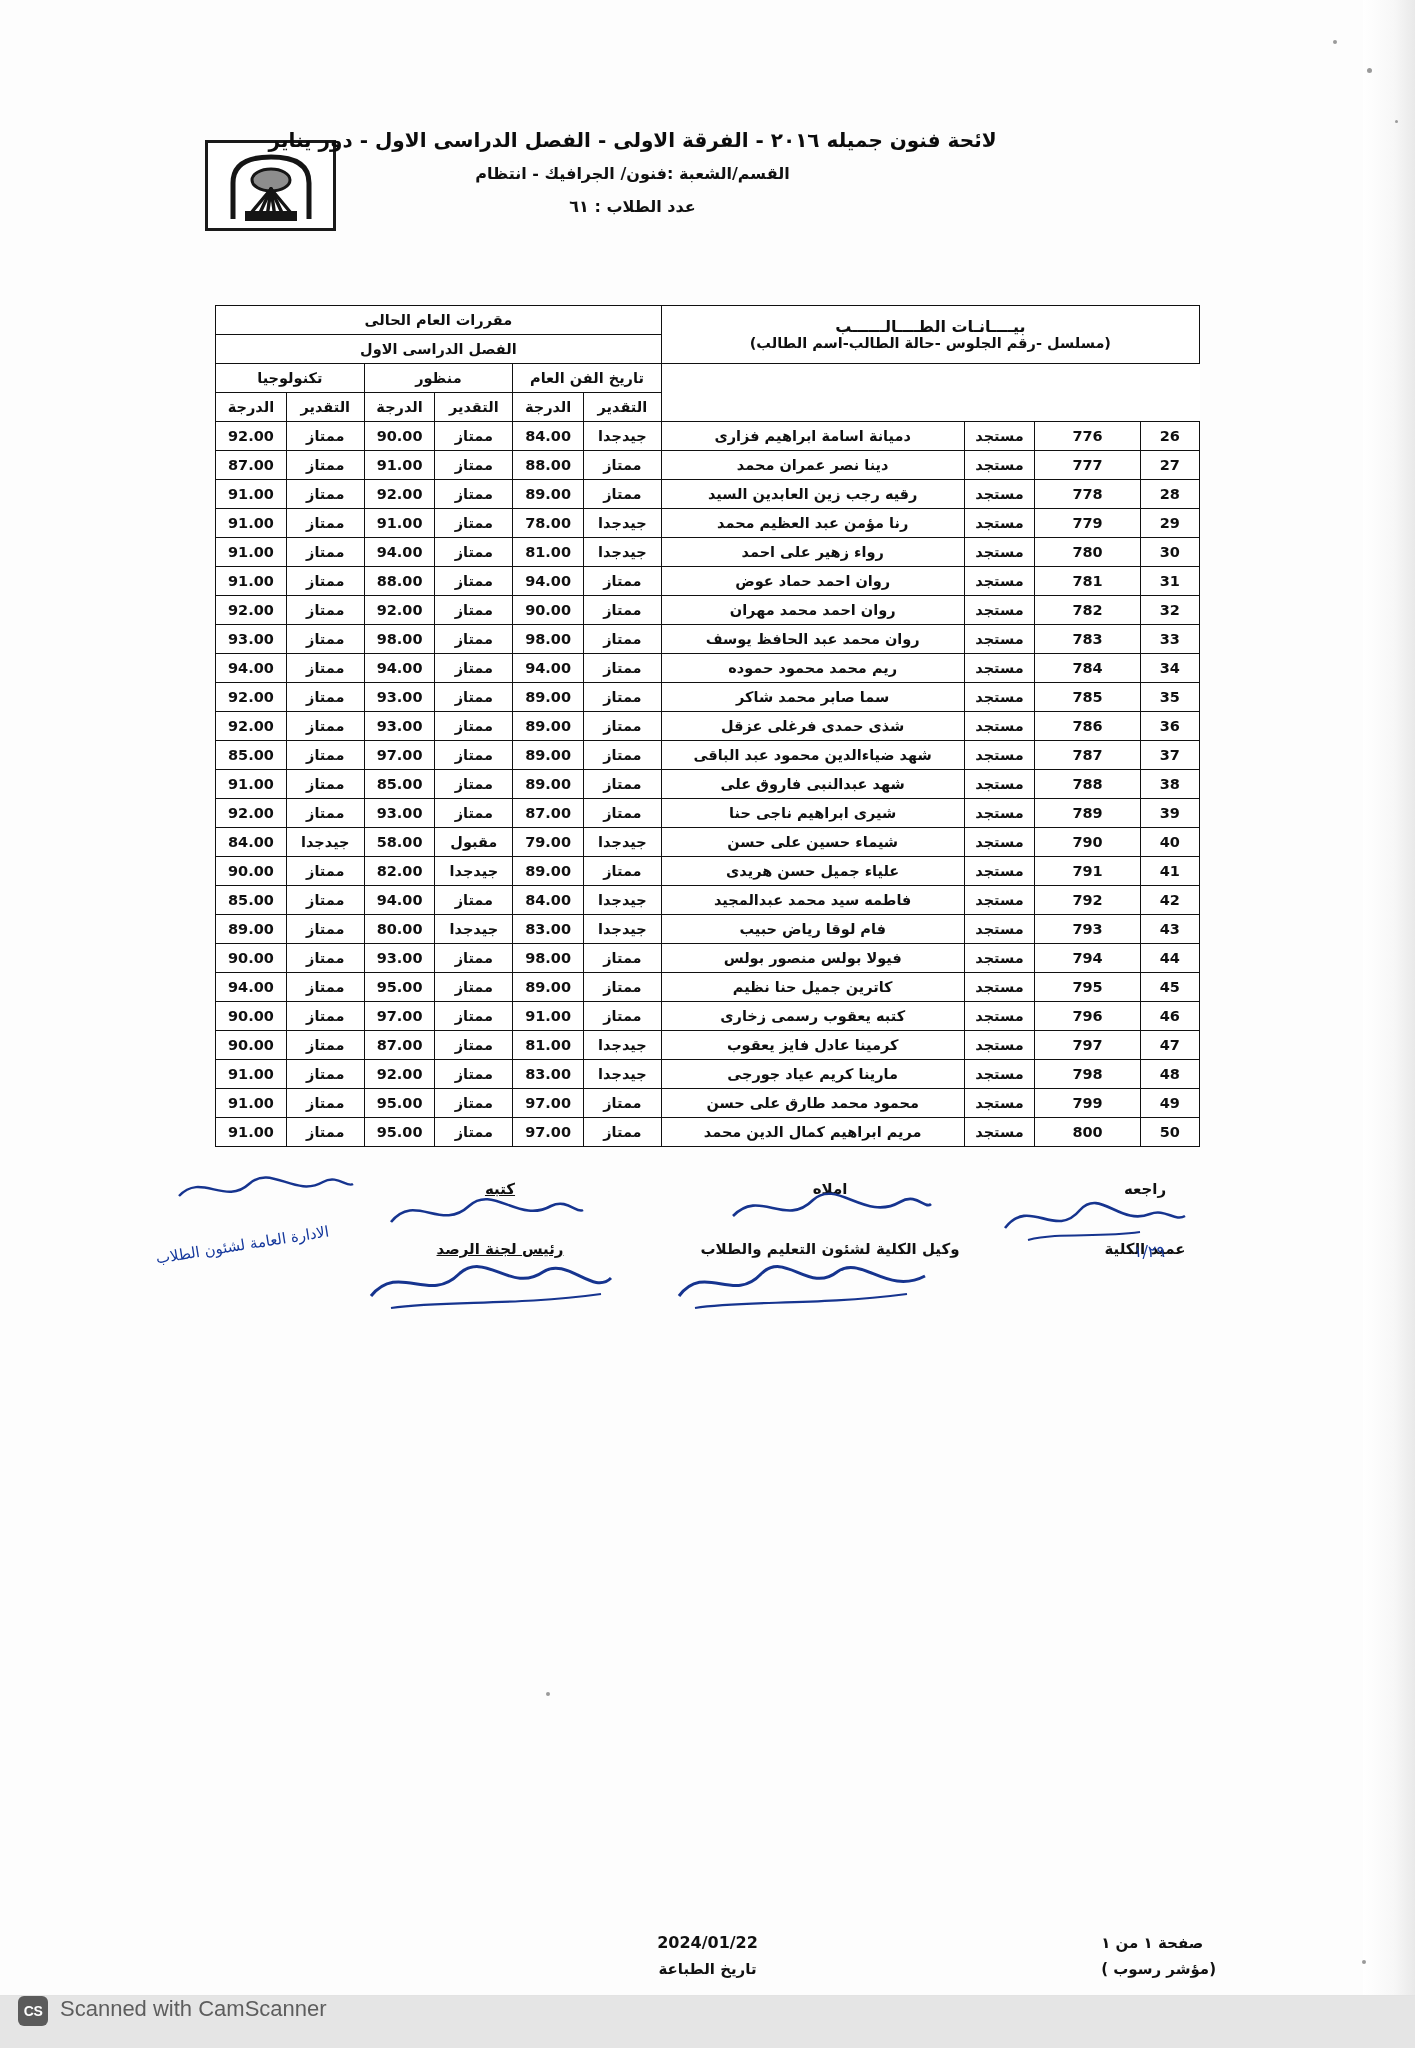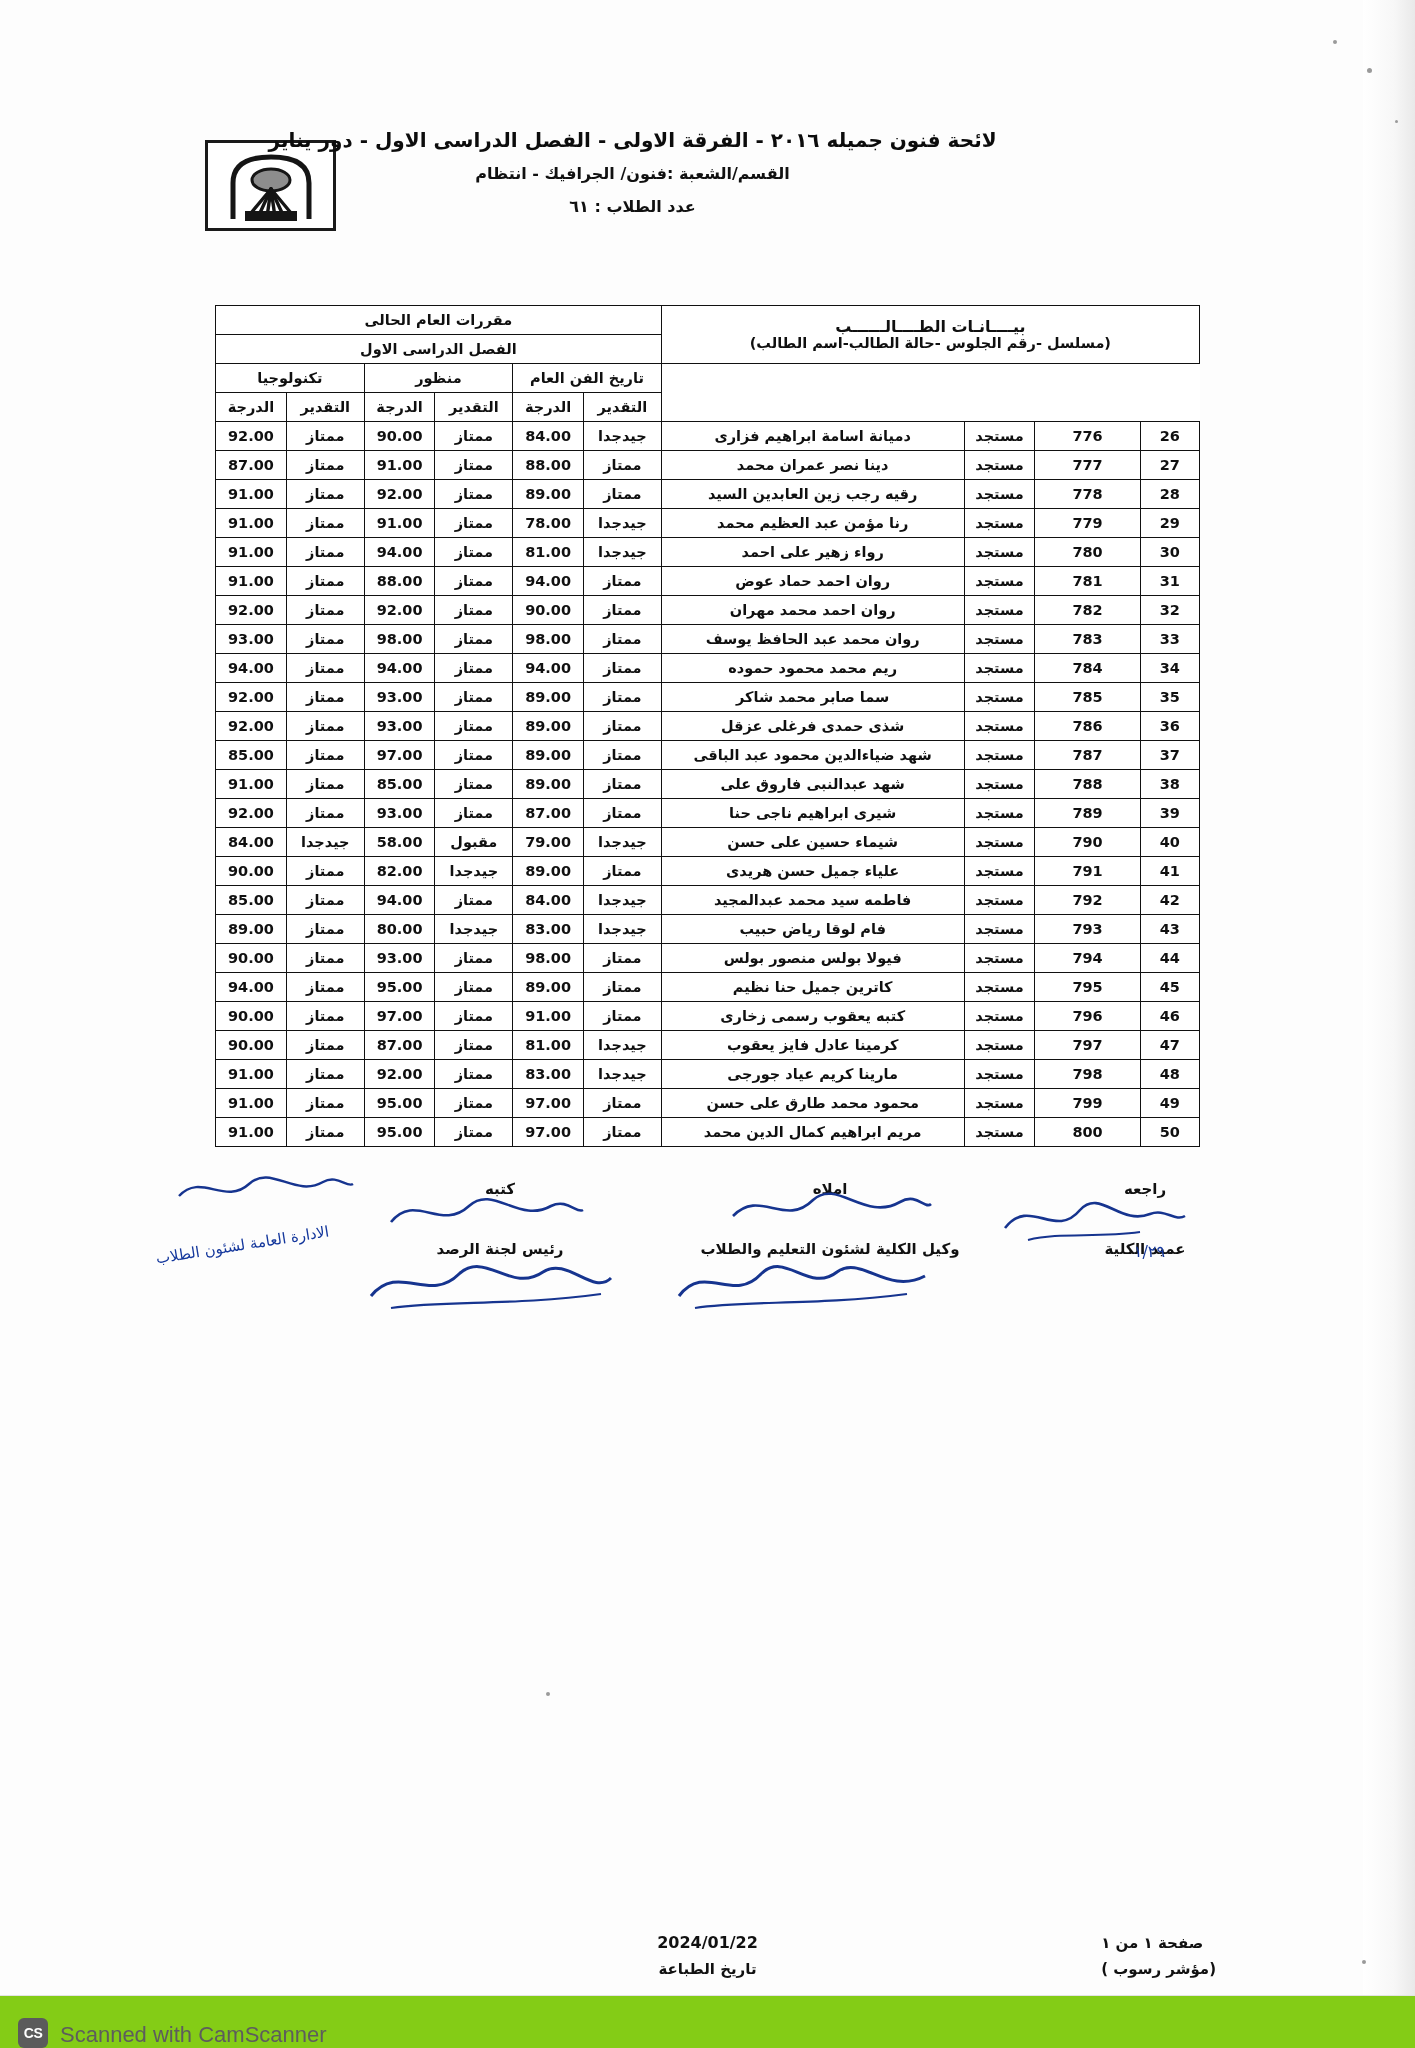--- a/index.html
+++ b/index.html
@@ -136,23 +136,23 @@
   }
   .foot-center{
     position:absolute;left:0;right:0;top:0;text-align:center;
     font-size:15px;font-weight:bold;line-height:26px;
   }
   .foot-date{font-family:"DejaVu Sans",sans-serif;font-size:16px;}
 
   
   .cs-bar{
     position:absolute;left:0;right:0;bottom:0;height:52px;
-    background:#84cc16;
+    background:#e5e5e5;
     border-top:1px solid #e3e3e3;
-    display:flex;align-items:flex-end;
+    display:flex;align-items:flex-start;
     direction:ltr;
   }
   .cs-logo{
     margin-left:18px;width:30px;height:30px;border-radius:6px;
     background:#5b5b5b;color:#fff;font-size:14px;font-weight:bold;
     display:flex;align-items:center;justify-content:center;
     font-family:"Liberation Sans",sans-serif;letter-spacing:-0.5px;
   }
   .cs-text{
     margin-left:12px;color:#5d5d5d;font-size:22px;
@@ -547,21 +547,21 @@
     <div class="sig-col" style="right:155px;top:0;width:230px;">
       <div class="sig-role">راجعه</div>
       <div class="sig-title">عميد الكلية</div>
     </div>
 
     <div class="sig-col" style="right:420px;top:0;width:330px;">
       <div class="sig-role">املاه</div>
       <div class="sig-title">وكيل الكلية لشئون التعليم والطلاب</div>
     </div>
 
-    <div class="sig-col" style="right:775px;top:0;width:280px;">
+    <div class="sig-col" style="right:775px;top:0;width:280px;text-decoration:underline;">
       <div class="sig-role">كتبه</div>
       <div class="sig-title">رئيس لجنة الرصد</div>
     </div>
 
     <div class="ink" style="right:225px;top:8px;">
       <svg width="190" height="60">
         <path d="M5,40 C30,8 55,52 80,22 C100,0 120,38 150,26 C165,20 175,34 185,28" fill="none" stroke="#16348f" stroke-width="2.6"></path>
         <path d="M28,52 C60,44 95,50 140,44" fill="none" stroke="#16348f" stroke-width="2"></path>
       </svg>
     </div>

